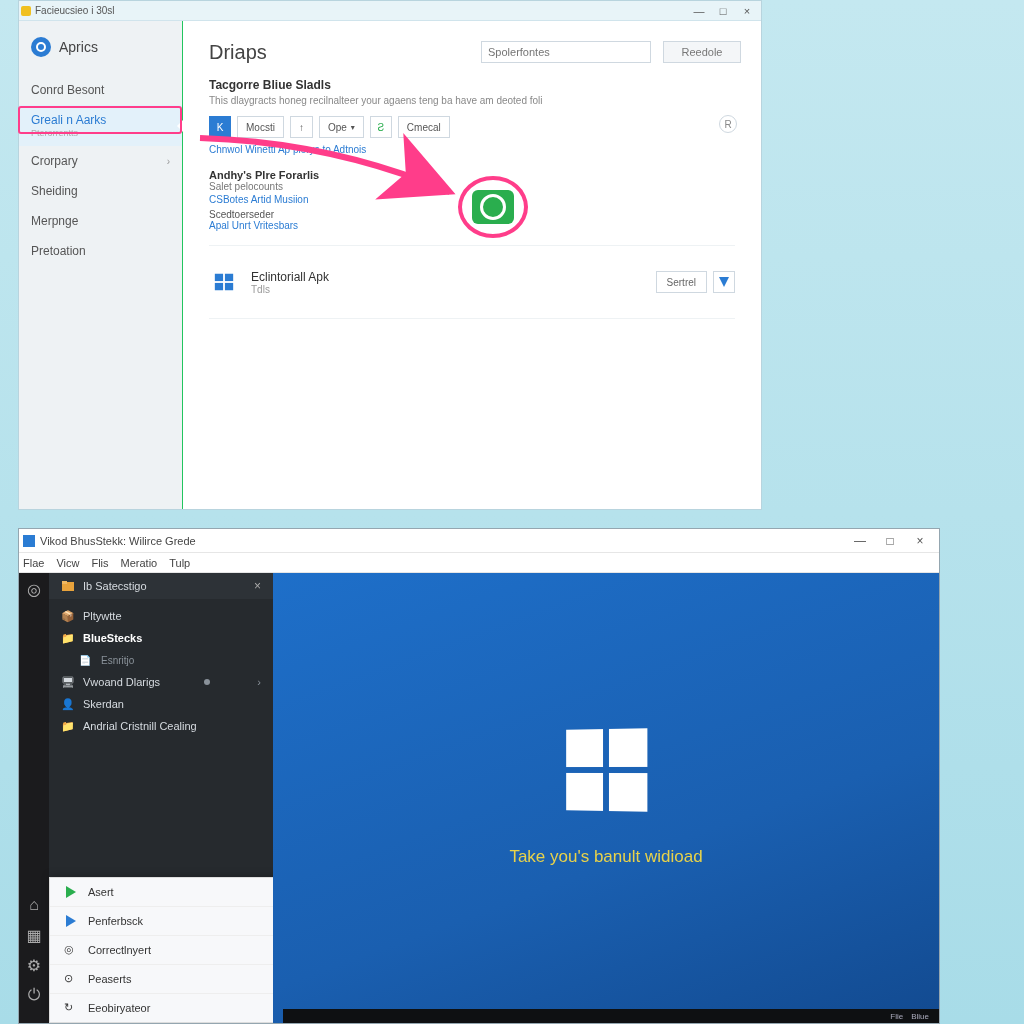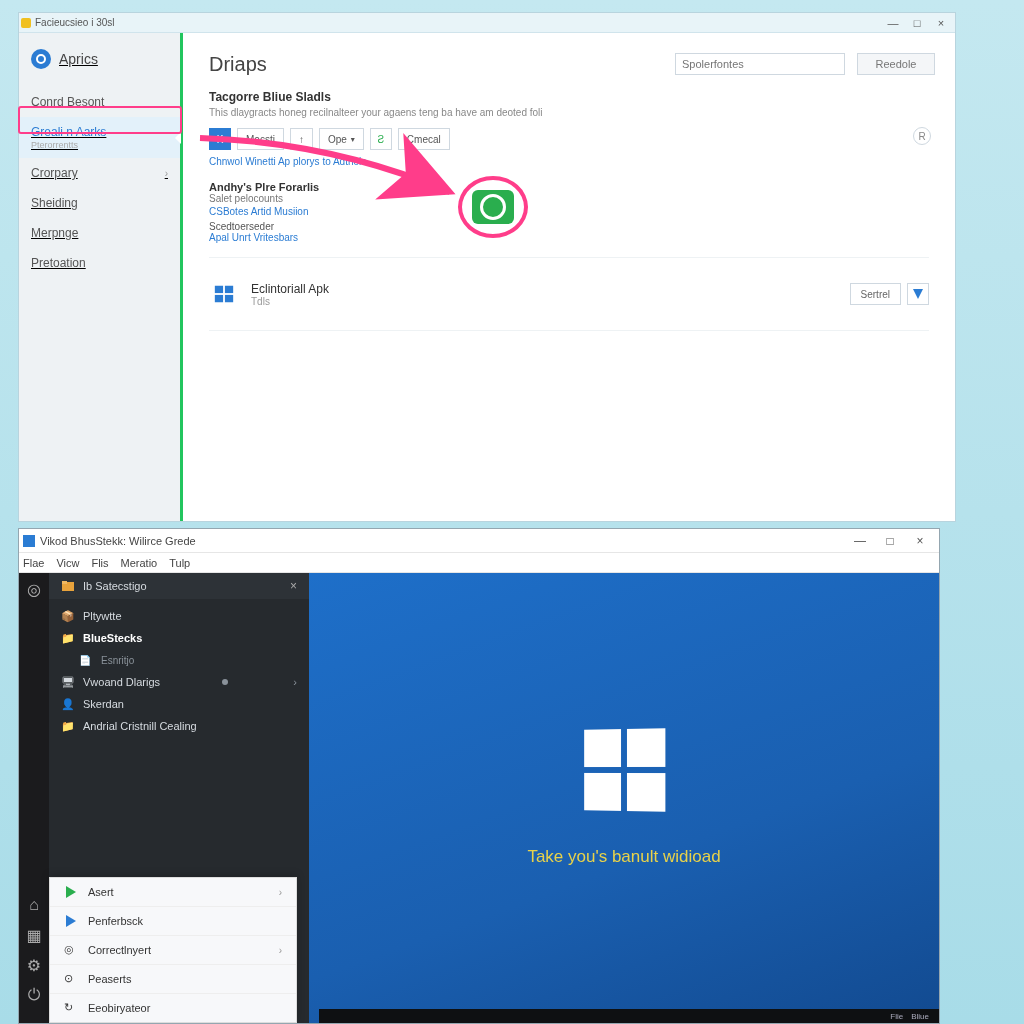--- a/index.html
+++ b/index.html
@@ -1,26 +1,26 @@
 <!DOCTYPE html>
 <html><head>
 <meta charset="utf-8">
 <style>
 * { margin: 0; padding: 0; box-sizing: border-box; font-family: 'Segoe UI', Tahoma, sans-serif; }
 body { width: 1024px; height: 1024px; background: linear-gradient(180deg, #c4e8f0 0%, #a8dce8 100%); overflow: hidden; }
 
 
-.win1 { position: absolute; left: 18px; top: 12px; width: 938px; height: 510px; background: #fff; border: 1px solid #b8d4de; display: flex; flex-direction: column; }
+.win1 { position: absolute; left: 18px; top: 0; width: 744px; height: 510px; background: #fff; border: 1px solid #b8d4de; display: flex; flex-direction: column; }
 .win1-titlebar { height: 20px; background: #e8f4f8; border-bottom: 1px solid #d0e4ec; display: flex; align-items: center; padding: 0 2px; font-size: 10px; color: #555; }
 .win1-titlebar .title-icon { width: 10px; height: 10px; background: #f0c020; border-radius: 2px; margin-right: 4px; }
 .win1-titlebar .spacer { flex: 1; }
 .win1-titlebar .winbtn { width: 24px; height: 16px; display: flex; align-items: center; justify-content: center; font-size: 11px; color: #555; cursor: pointer; }
 
 .win1-body { flex: 1; display: flex; background: #f6f8f9; }
-.win1-sidebar { width: 164px; background: #eef2f4; border-right: 3px solid #22c55e; padding-top: 12px; text-decoration: underline; }
+.win1-sidebar { width: 164px; background: #eef2f4; border-right: 1px solid #22c55e; padding-top: 12px; }
 .brand { display: flex; align-items: center; padding: 4px 12px 18px; }
 .brand .logo { width: 20px; height: 20px; background: #2b7cd3; border-radius: 50%; margin-right: 8px; position: relative; }
 .brand .logo::after { content: ''; position: absolute; inset: 5px; border: 2px solid #fff; border-radius: 50%; }
 .brand .name { font-size: 14px; color: #444; }
 .nav-item { padding: 8px 12px; font-size: 12px; color: #555; cursor: pointer; display: flex; align-items: center; justify-content: space-between; }
 .nav-item.active { background: #e3f1fa; color: #2b7cd3; position: relative; }
 .nav-item.active::after { content: ''; position: absolute; right: -1px; top: 50%; width: 0; height: 0; border: 6px solid transparent; border-right-color: #fff; transform: translateY(-50%); }
 .nav-item .sub { font-size: 9px; color: #aaa; display: block; margin-top: 1px; }
 .nav-item .chev { font-size: 10px; color: #999; }
 
@@ -71,21 +71,21 @@
 .win2-titlebar .winbtn { width: 30px; height: 20px; display: flex; align-items: center; justify-content: center; font-size: 12px; color: #555; cursor: pointer; }
 
 .menubar { height: 20px; display: flex; align-items: center; padding: 0 4px; gap: 12px; font-size: 11px; color: #444; border-bottom: 1px solid #e6e6e6; }
 .menubar span { cursor: pointer; }
 
 .win2-body { flex: 1; display: flex; background: #1b1b1d; overflow: hidden; }
 .rail { width: 30px; background: #1b1b1d; display: flex; flex-direction: column; align-items: center; padding-top: 8px; gap: 14px; }
 .rail .ric { width: 16px; height: 16px; color: #aaa; cursor: pointer; display: flex; align-items: center; justify-content: center; }
 .rail .spacer { flex: 1; }
 
-.panel { width: 260px; background: #262a2e; display: flex; flex-direction: column; color: #d6dbe0; font-size: 11px; position: relative; }
+.panel { width: 224px; background: #262a2e; display: flex; flex-direction: column; color: #d6dbe0; font-size: 11px; position: relative; }
 .tab-header { display: flex; align-items: center; padding: 6px 12px; background: #2d3237; }
 .tab-header .tic { width: 14px; height: 14px; margin-right: 8px; }
 .tab-header .close { margin-left: auto; font-size: 12px; color: #aaa; cursor: pointer; }
 .tree { padding: 6px 0; flex: 1; }
 .tree-item { display: flex; align-items: center; padding: 4px 12px; gap: 8px; cursor: pointer; }
 .tree-item .ti { width: 14px; height: 14px; display: flex; align-items: center; justify-content: center; }
 .tree-item.str { font-weight: 600; color: #fff; }
 .tree-item.dim { color: #8a929a; font-size: 10px; }
 .tree-item .dot { margin-left: auto; width: 6px; height: 6px; border-radius: 50%; background: #8a929a; margin-right: 4px; }
 .tree-item .chev2 { margin-left: auto; color: #8a929a; }

